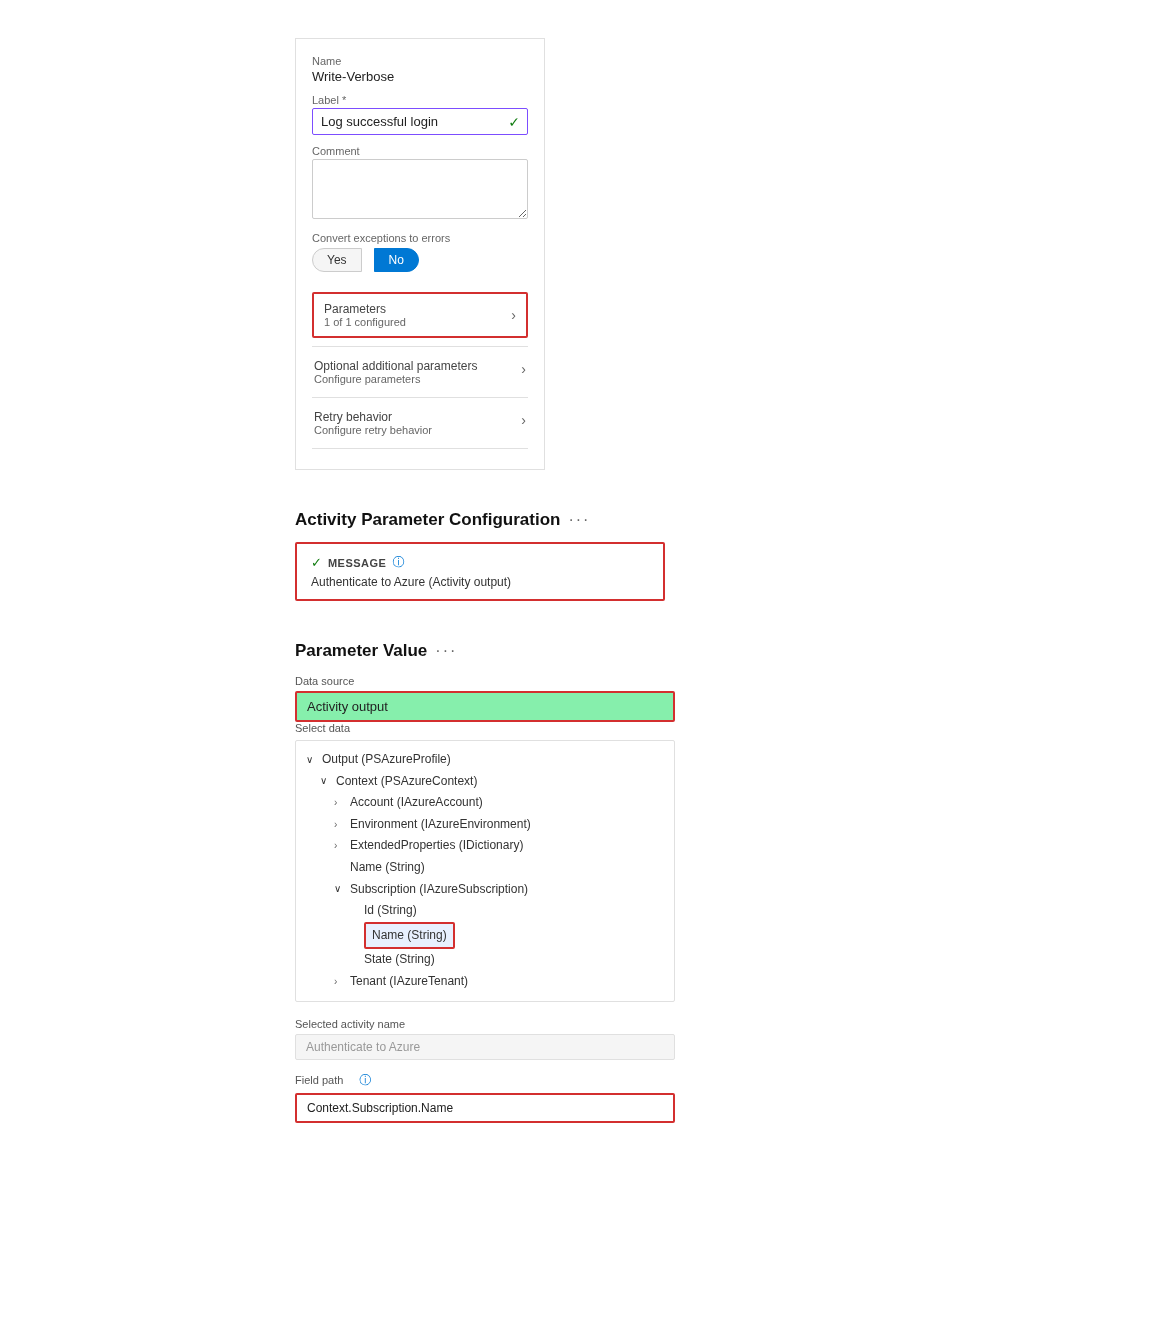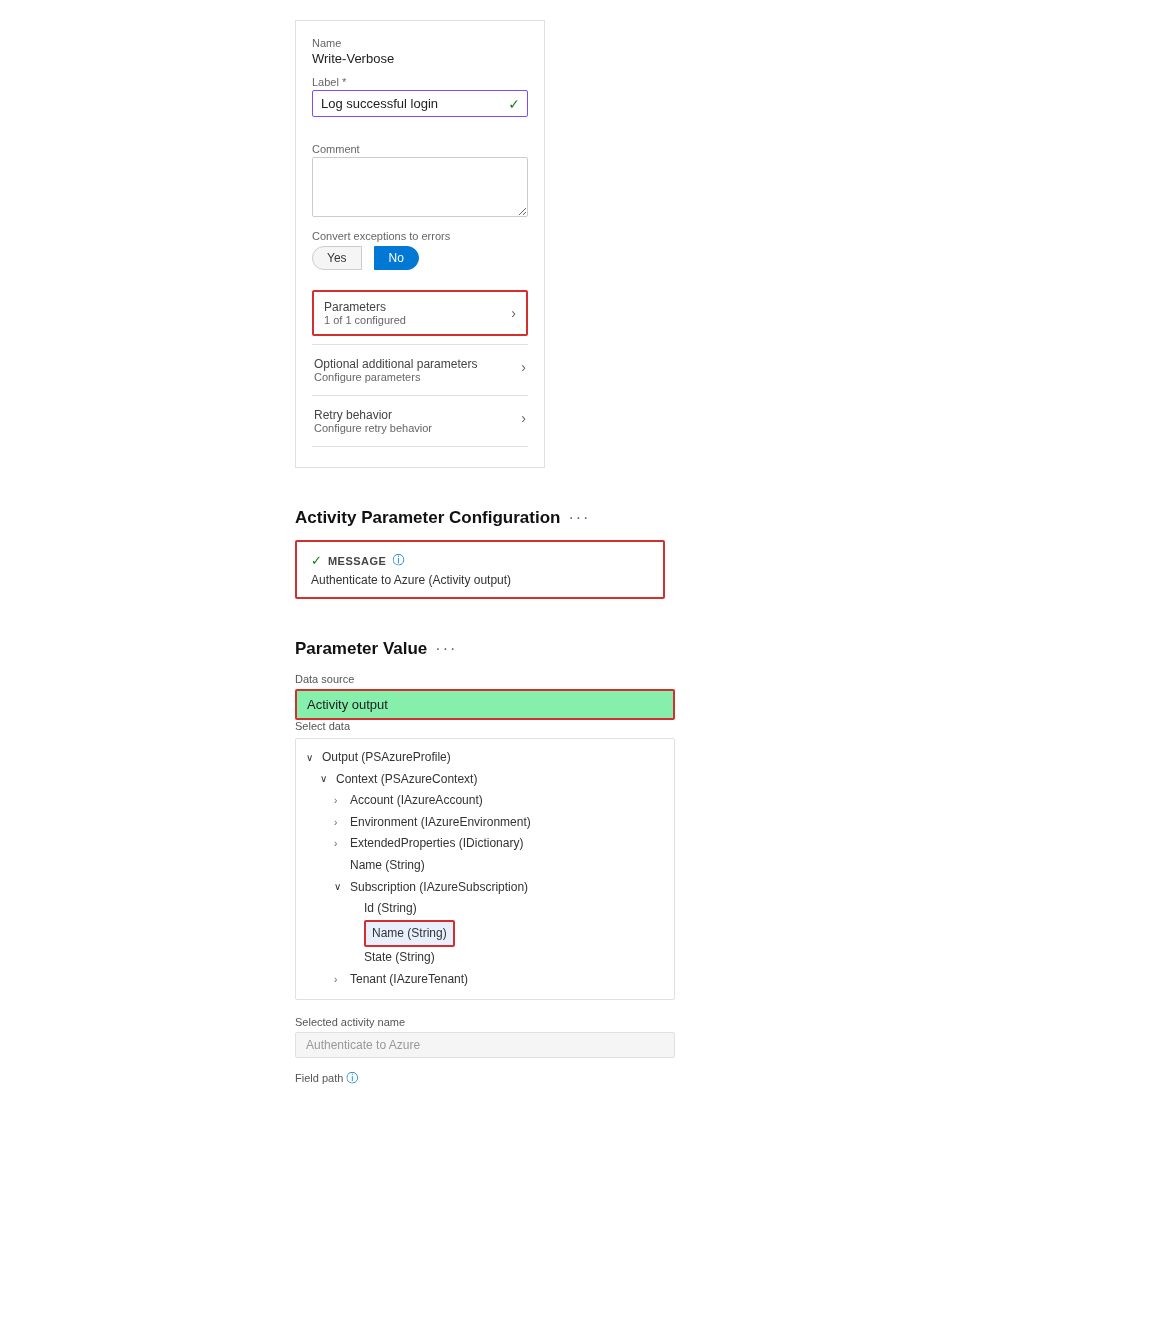--- a/index.html
+++ b/index.html
@@ -9,21 +9,21 @@
       color: #333;
       font-size: 13px;
       width: 1164px;
       min-height: 1318px;
     }
 
     .page-container {
       display: flex;
       flex-direction: column;
       align-items: flex-start;
-      padding: 20px 0;
+      padding: 38px 0;
       width: 100%;
     }
 
     
     .activity-panel {
       width: 250px;
       margin-left: 295px;
       background: #fff;
       border: 1px solid #e0e0e0;
       padding: 16px;
@@ -40,21 +40,21 @@
       color: #666;
     }
     .field-value {
       font-size: 13px;
       color: #222;
       margin-bottom: 10px;
     }
 
     .label-input-wrapper {
       position: relative;
-      margin-bottom: 26px;
+      margin-bottom: 10px;
     }
     .label-input {
       width: 100%;
       border: 1.5px solid #7c4dff;
       border-radius: 2px;
       padding: 5px 28px 5px 8px;
       font-size: 13px;
       color: #222;
       outline: none;
     }
@@ -314,21 +314,21 @@
       border: 1px solid #e0e0e0;
       border-radius: 2px;
     }
 
     .field-path-section {
       margin-bottom: 12px;
     }
     .fp-label-row {
       display: flex;
       align-items: center;
-      gap: 3px;
+      gap: 16px;
       margin-bottom: 4px;
     }
     .fp-label {
       font-size: 11px;
       color: #555;
     }
     .fp-input {
       width: 100%;
       border: 2px solid #d32f2f;
       border-radius: 2px;
@@ -476,16 +476,17 @@
     <div class="selected-activity-section">
       <div class="san-label">Selected activity name</div>
       <div class="san-value">Authenticate to Azure</div>
     </div>
 
     <div class="field-path-section">
       <div class="fp-label-row">
         <span class="fp-label">Field path</span>
         <span class="info-icon">ⓘ</span>
       </div>
+      <input class="fp-input" type="text" value="Context.Subscription.Name" style="">
     </div>
   </div>
 
 </div>
 
 </body></html>

